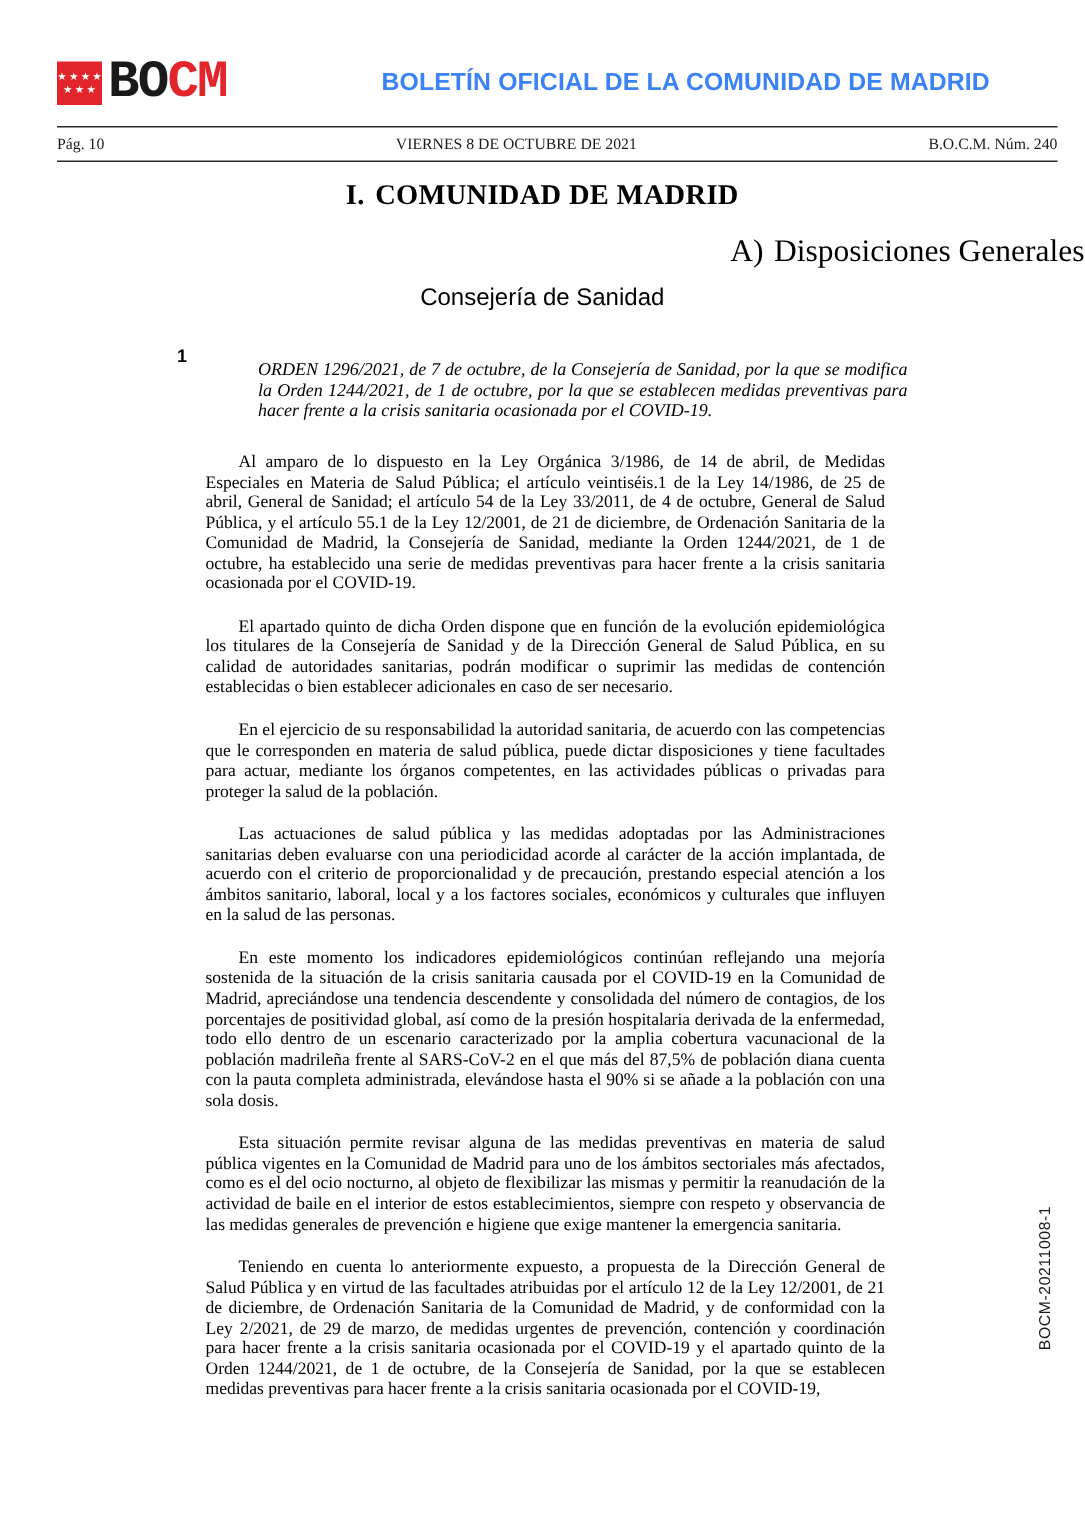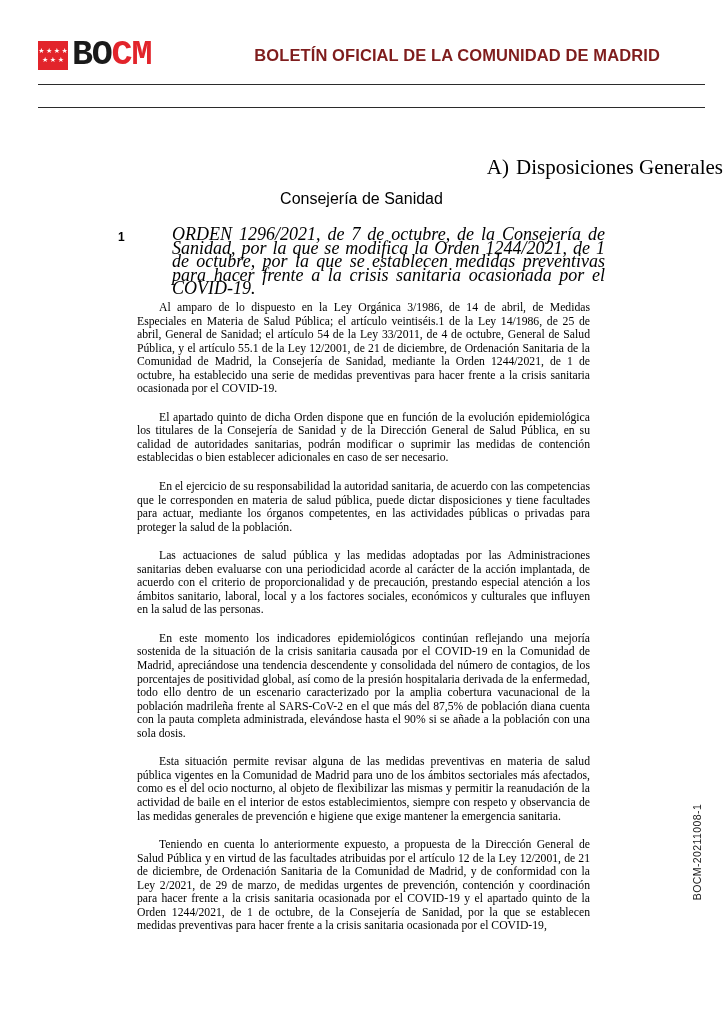--- a/index.html
+++ b/index.html
@@ -64,21 +64,21 @@
   .logo-bo { color: #1a1a1a; }
   .logo-cm { color: #e2242b; }
 
   .masthead-title {
     flex: 1;
     text-align: center;
     font-family: "Liberation Sans", sans-serif;
     font-weight: bold;
     font-size: 16.5px;
     letter-spacing: 0.1px;
-    color: #7f1d1d;
+    color: #3b82f6;
     padding-left: 34px;
     margin-left: 24px;
   }
 
   
   .rule {
     position: absolute;
     left: 38px;
     width: 667px;
     height: 1px;
@@ -152,24 +152,25 @@
     left: 0;
     top: 2px;
     font-family: "Liberation Sans", sans-serif;
     font-weight: bold;
     font-size: 12px;
   }
   .item-title {
     margin-left: 54px;
     font-family: "Liberation Serif", serif;
     font-style: italic;
-    font-size: 18px;
+    font-size: 12px;
     line-height: 13.6px;
     text-align: justify;
     text-justify: inter-word;
+    margin-top: 12px;
   }
 
   
   .body {
     position: absolute;
     left: 122px;
     top: 286px;
     width: 483px;
     font-family: "Liberation Serif", serif;
     font-size: 11.7px;
@@ -218,22 +219,30 @@
           <span class="star">★</span>
           <span class="star">★</span>
         </div>
       </div>
       <div class="logo-word"><span class="logo-bo">BO</span><span class="logo-cm">CM</span></div>
     </div>
     <div class="masthead-title">BOLETÍN OFICIAL DE LA COMUNIDAD DE MADRID</div>
   </div>
 
   <div class="rule rule-top"></div>
+  <div class="runhead">
+    <span class="left">Pág. 10</span>
+    <span class="center">VIERNES 8 DE OCTUBRE DE 2021</span>
+    <span class="right">B.O.C.M. Núm. 240</span>
+  </div>
   <div class="rule rule-bot"></div>
 
+  <div class="h-section">
+    <span class="numeral">I.</span><span>COMUNIDAD DE MADRID</span>
+  </div>
 
   <div class="h-subsection">
     <span class="letter">A)</span><span>Disposiciones Generales</span>
   </div>
 
   <div class="h-organ">Consejería de Sanidad</div>
 
   <div class="item-head">
     <div class="item-number">1</div>
     <div class="item-title">ORDEN 1296/2021, de 7 de octubre, de la Consejería de Sanidad, por la que se modifica la Orden 1244/2021, de 1 de octubre, por la que se establecen medidas preventivas para hacer frente a la crisis sanitaria ocasionada por el COVID-19.</div>

